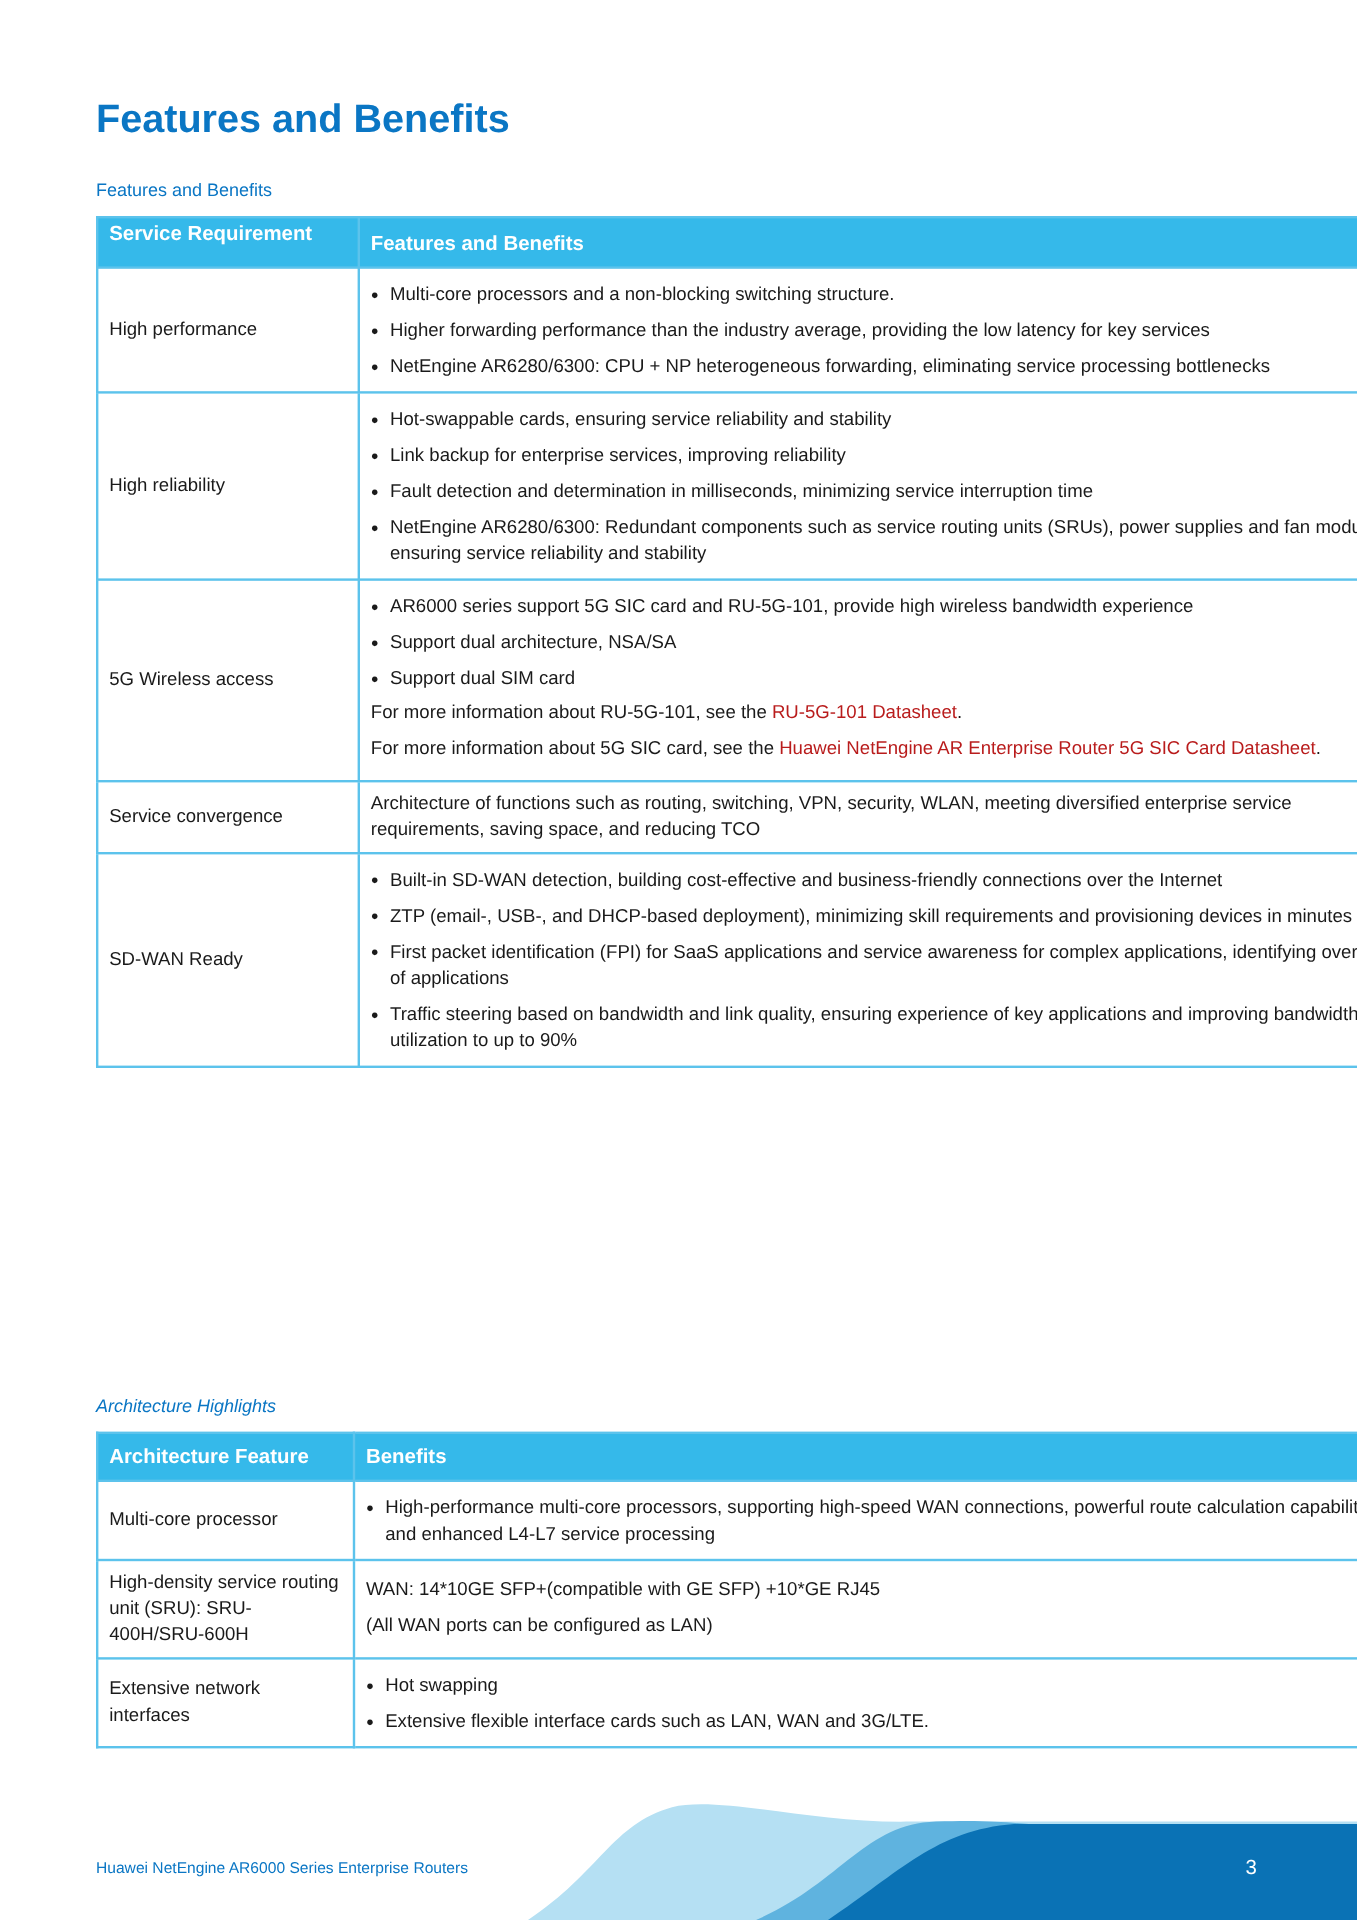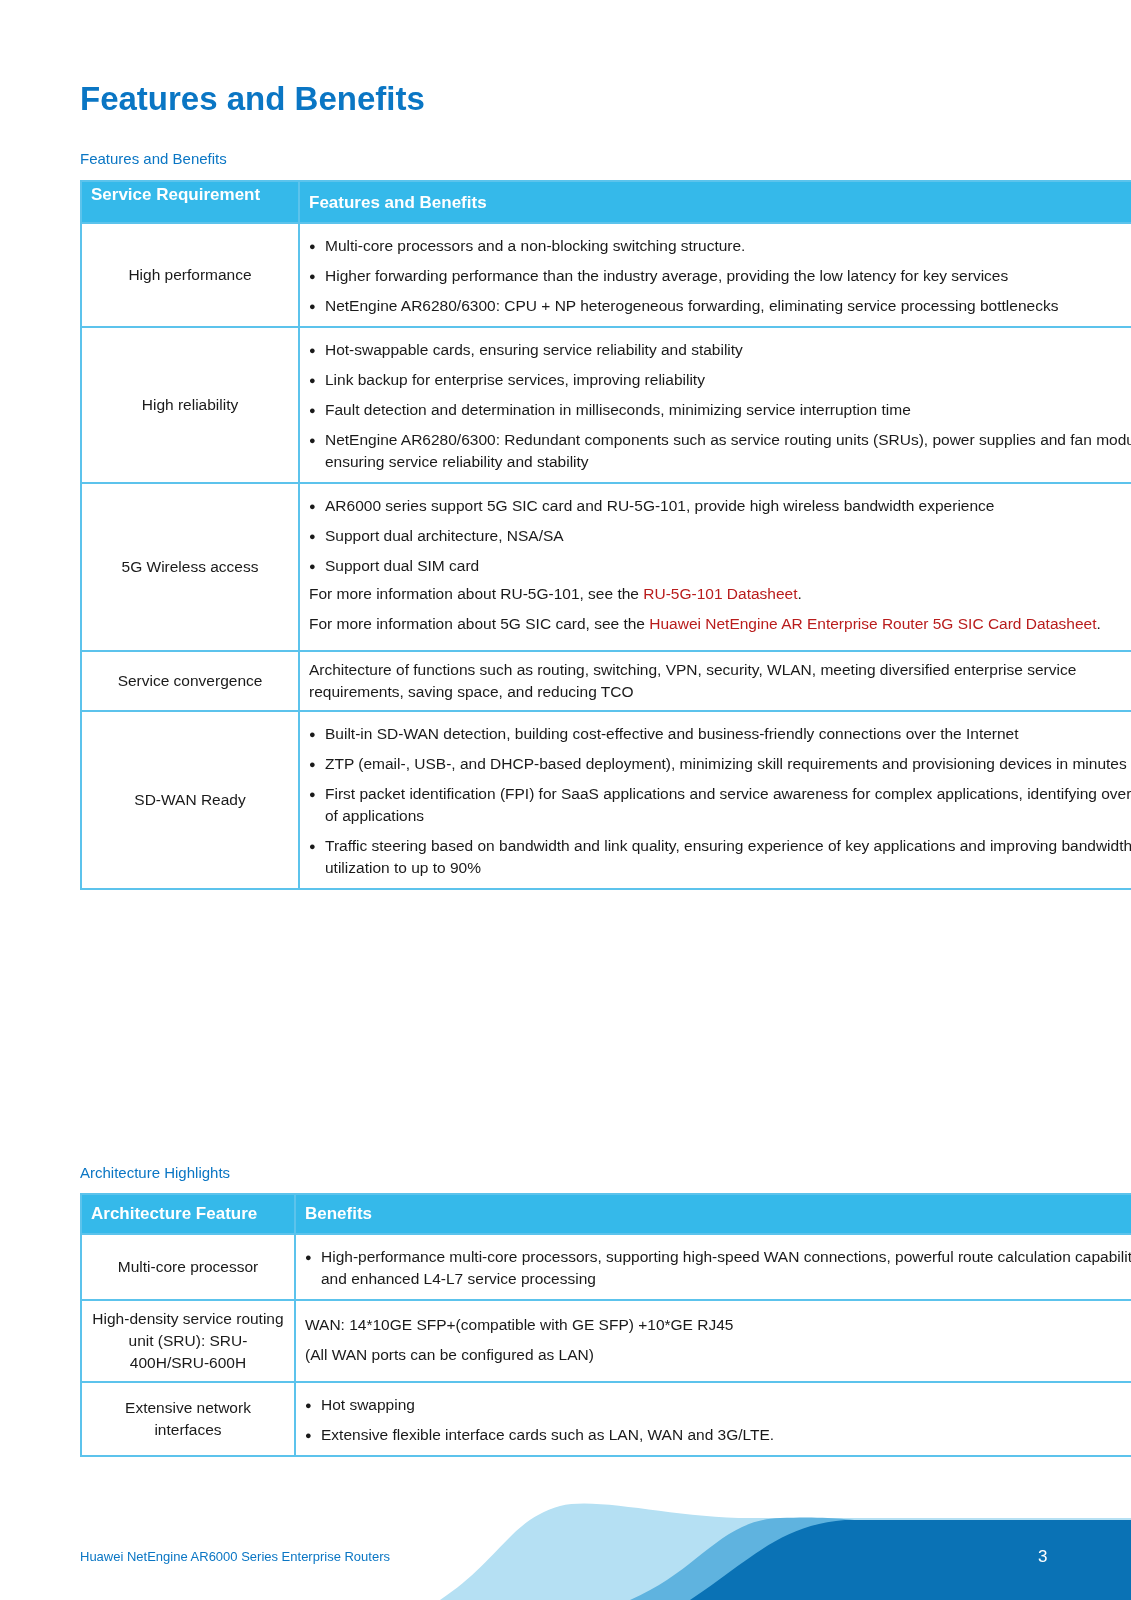--- a/index.html
+++ b/index.html
@@ -7,21 +7,21 @@
          font-family: "Liberation Sans", sans-serif; color: #1a1a1a; }
   .page-title { position: absolute; left: 80px; top: 80px; margin: 0;
                 font-size: 33px; font-weight: bold; color: #0a76c4; }
   .caption { position: absolute; left: 80px; font-size: 15px; color: #0a76c4; }
   table { position: absolute; left: 80px; width: 1098px; border-collapse: collapse;
           font-size: 15.5px; line-height: 22px; }
   th, td { border: 2px solid #5cc3ec; vertical-align: middle; text-align: left; }
   th { background: #35b9ea; color: #ffffff; font-weight: bold; font-size: 17px;
        padding: 8px 9px; }
   td { padding: 7px 9px; border-radius: 16px; }
-  td.c1 { width: 198px; text-align: center; }
+  td.c1 { width: 198px; }
   ul { margin: 0; padding: 0; list-style: none; }
   li { position: relative; padding-left: 16px; margin: 4px 0 8px 0; }
   li:last-child { margin-bottom: 2px; }
   li::before { content: "\25CF"; position: absolute; left: 0; top: 0; font-size: 11px; }
   p { margin: 6px 0 8px 0; }
   .link { color: #b91c1c; }
   .footer-text { position: absolute; left: 80px; top: 1549px; font-size: 13px; color: #0a76c4; }
   .page-num { position: absolute; left: 1038px; top: 1547px; font-size: 17px; color: #ffffff; }
   .wave { position: absolute; left: 0; top: 0; }
 </style>
@@ -82,21 +82,21 @@
       <li>Built-in SD-WAN detection, building cost-effective and business-friendly connections over the Internet</li>
       <li>ZTP (email-, USB-, and DHCP-based deployment), minimizing skill requirements and provisioning devices in minutes</li>
       <li>First packet identification (FPI) for SaaS applications and service awareness for complex applications, identifying over 90% of applications</li>
       <li>Traffic steering based on bandwidth and link quality, ensuring experience of key applications and improving bandwidth utilization to up to 90%</li>
     </ul>
         </td>
   </tr>
 </tbody>
   </table>
 
-<div class="caption" style="top:1164px;">Architecture Highlights</div>
+<div class="caption" style="top:1164px;font-style:italic;">Architecture Highlights</div>
 
 <table style="top:1193px;">
   <tbody>
       <tr>
     <th class="c1" style="width:194px;">Architecture Feature</th>
     <th>Benefits</th>
   </tr>
   <tr>
     <td class="c1" style="width:194px;">Multi-core processor</td>
     <td>

